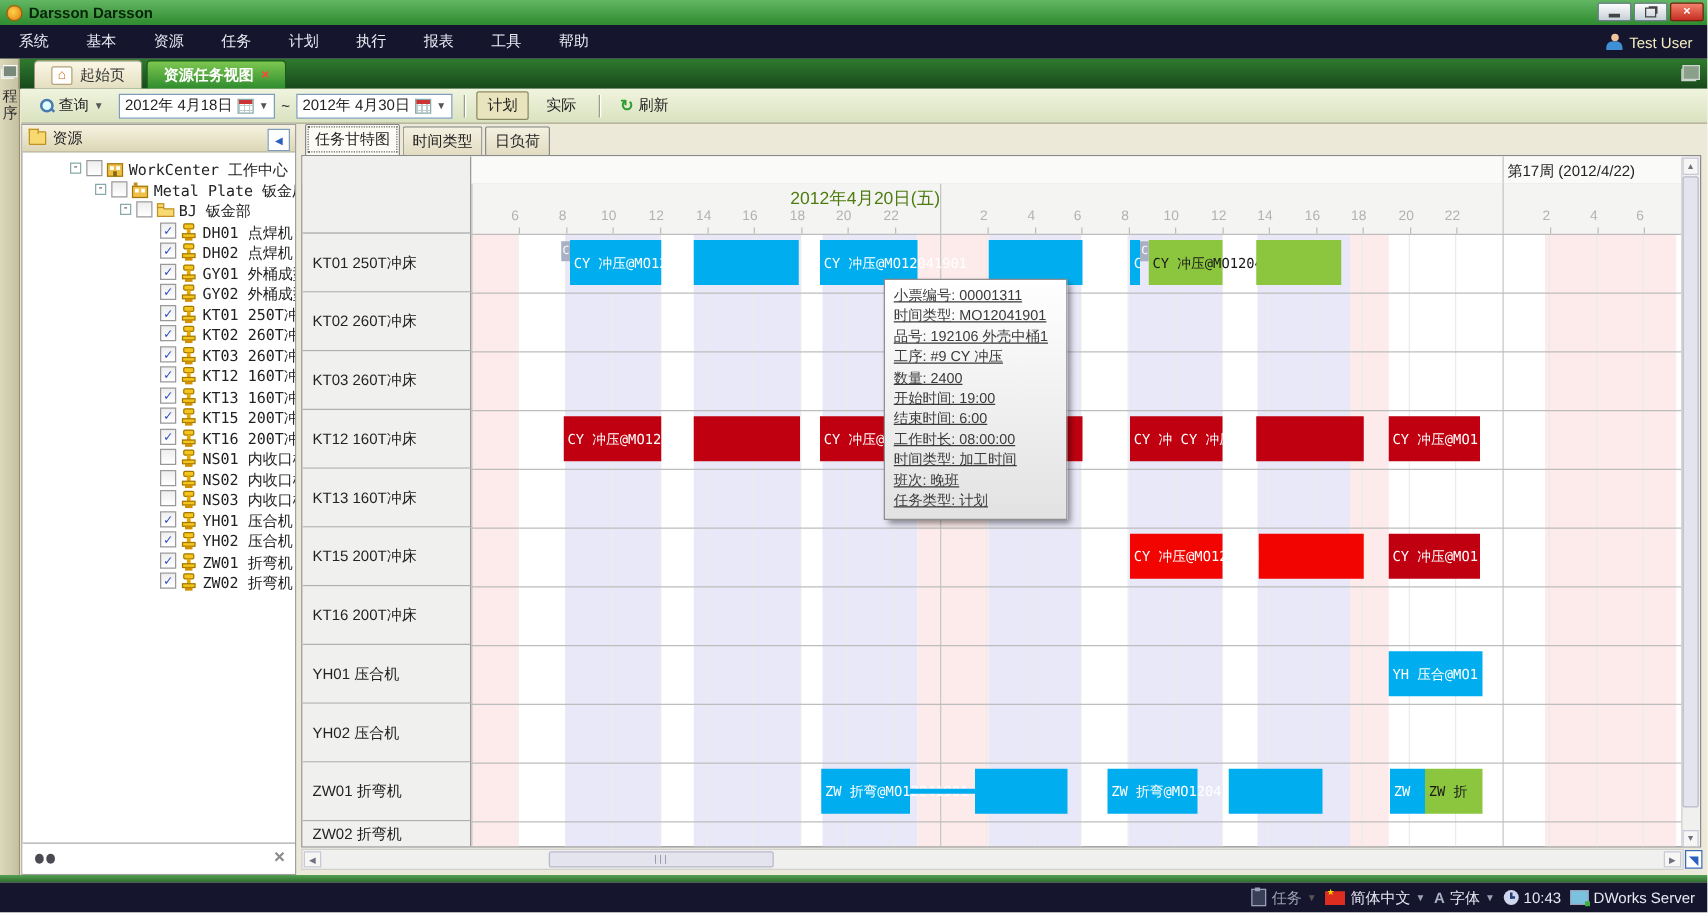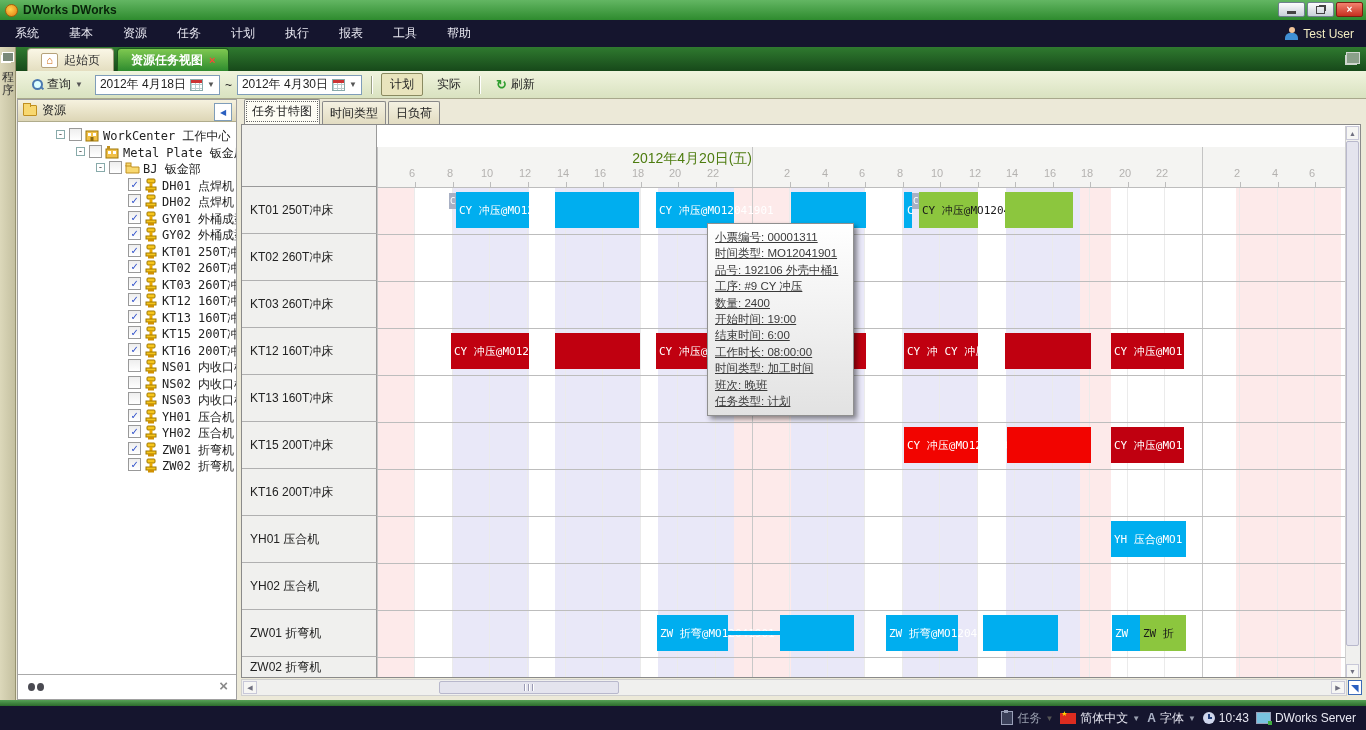--- a/index.html
+++ b/index.html
@@ -128,21 +128,21 @@
   .sb-clock:after{content:"";position:absolute;left:5px;top:5px;width:4px;height:2px;background:#24407c;}
   .sb-mon{width:13px;height:10px;border:1px solid #9aa0b8;background:#79c2e0;position:relative;}
   .sb-mon:after{content:"";position:absolute;right:-2px;bottom:-2px;width:4px;height:4px;background:#3fae3f;}
   .dim{color:#9aa0b0;}
 </style>
 </head>
 <body>
 
 <div class="titlebar">
   <span class="gear"></span>
-  <span>DWorks DWorks</span>
+  <span>Darsson Darsson</span>
   <div class="wbtns">
     <div class="wbtn">
         <span class="glyph-min"></span>
       </div>
     <div class="wbtn">
         <span class="glyph-res"></span>
       </div>
     <div class="wbtn close">
         <span>×</span>
       </div>
@@ -441,20 +441,24 @@
   </div>
 </div>
 
 <div class="viewtabs">
     <div class="vtab active">任务甘特图</div>
     <div class="vtab">时间类型</div>
     <div class="vtab">日负荷</div>
   </div>
 
 <div class="gantt">
+  <div class="g-weekrow">
+    <div style="position:absolute;left:960px;top:0;width:1px;height:22px;background:#c4c4c4;"></div>
+    <span class="g-weeklabel">第17周 (2012/4/22)</span>
+  </div>
   <div id="gheads">
       <div class="g-dayhead" style="left: 135px; width: 375px;">
         <div class="g-daylabel">2012年4月20日(五)</div>
         <div class="g-hnum" style="left: 24px;">6</div>
         <div class="g-tick" style="left: 37px;"></div>
         <div class="g-hnum" style="left: 62px;">8</div>
         <div class="g-tick" style="left: 75px;"></div>
         <div class="g-hnum" style="left: 99px;">10</div>
         <div class="g-tick" style="left: 112px;"></div>
         <div class="g-hnum" style="left: 137px;">12</div>

